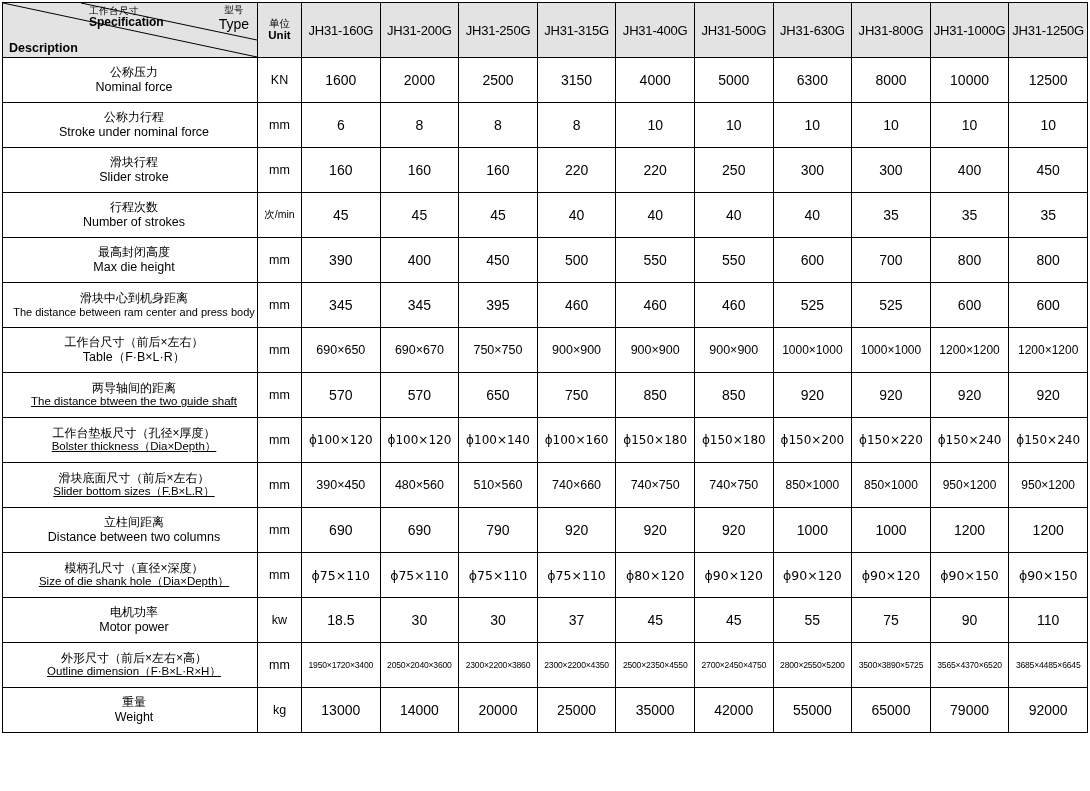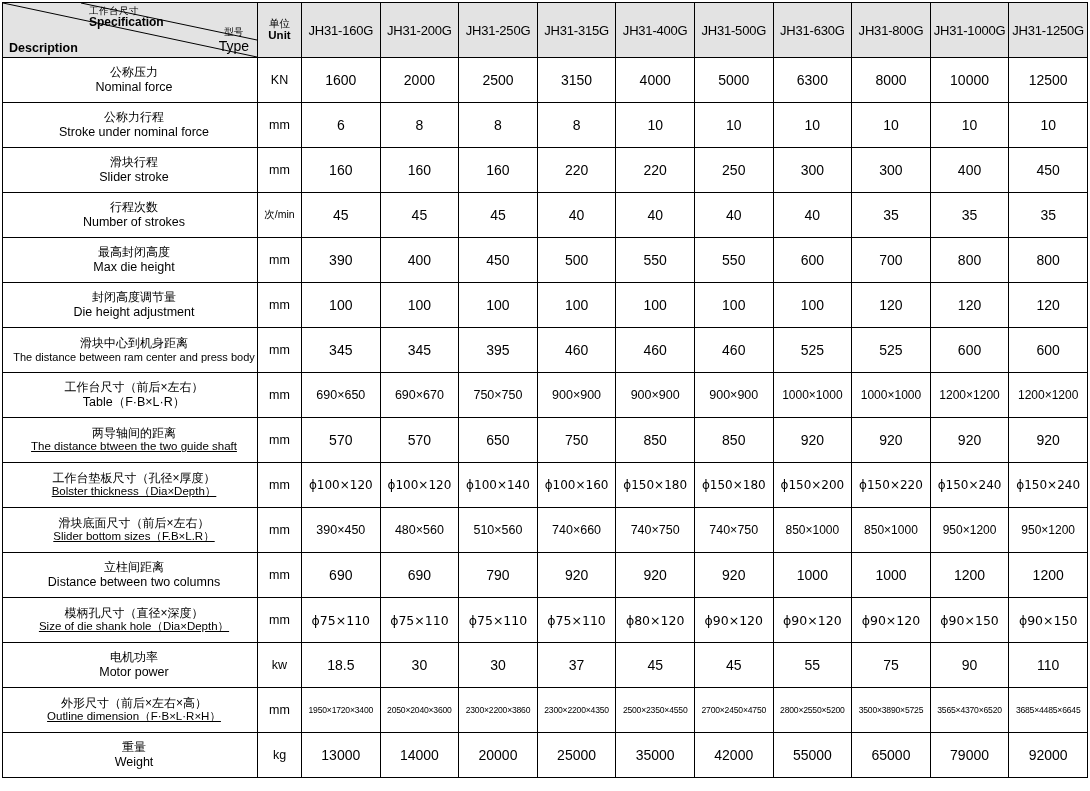--- a/index.html
+++ b/index.html
@@ -66,21 +66,20 @@
   }
   .corner-spec .cn { font-size: 9.5px; display:block; letter-spacing:0.5px;}
   .corner-spec .en { font-size: 12px; display:block; font-weight:600;}
   .corner-type {
     position: absolute;
     right: 8px;
     top: 2px;
     font-size: 10px;
     line-height: 1.15;
     white-space: nowrap;
-    margin-top: 22px;
   }
   .corner-type .cn { font-size: 9.5px; display:block; }
   .corner-type .en { font-size: 14px; display:block; font-weight:400;}
   .corner-desc {
     position: absolute;
     left: 6px;
     bottom: 1px;
     font-size: 11.5px;
     line-height: 1.1;
     text-align: left;
@@ -258,37 +257,20 @@
         <td class="val">450</td>
         <td class="val">500</td>
         <td class="val">550</td>
         <td class="val">550</td>
         <td class="val">600</td>
         <td class="val">700</td>
         <td class="val">800</td>
         <td class="val">800</td>
       </tr>
 
-      <tr>
-        <td class="desc">
-          <span class="cn">封闭高度调节量</span>
-          <span class="en">Die height adjustment</span>
-        </td>
-        <td class="unit">mm</td>
-        <td class="val">100</td>
-        <td class="val">100</td>
-        <td class="val">100</td>
-        <td class="val">100</td>
-        <td class="val">100</td>
-        <td class="val">100</td>
-        <td class="val">100</td>
-        <td class="val">120</td>
-        <td class="val">120</td>
-        <td class="val">120</td>
-      </tr>
 
       <tr>
         <td class="desc small">
           <span class="cn">滑块中心到机身距离</span>
           <span class="en">The distance between ram center and press body</span>
         </td>
         <td class="unit">mm</td>
         <td class="val">345</td>
         <td class="val">345</td>
         <td class="val">395</td>

